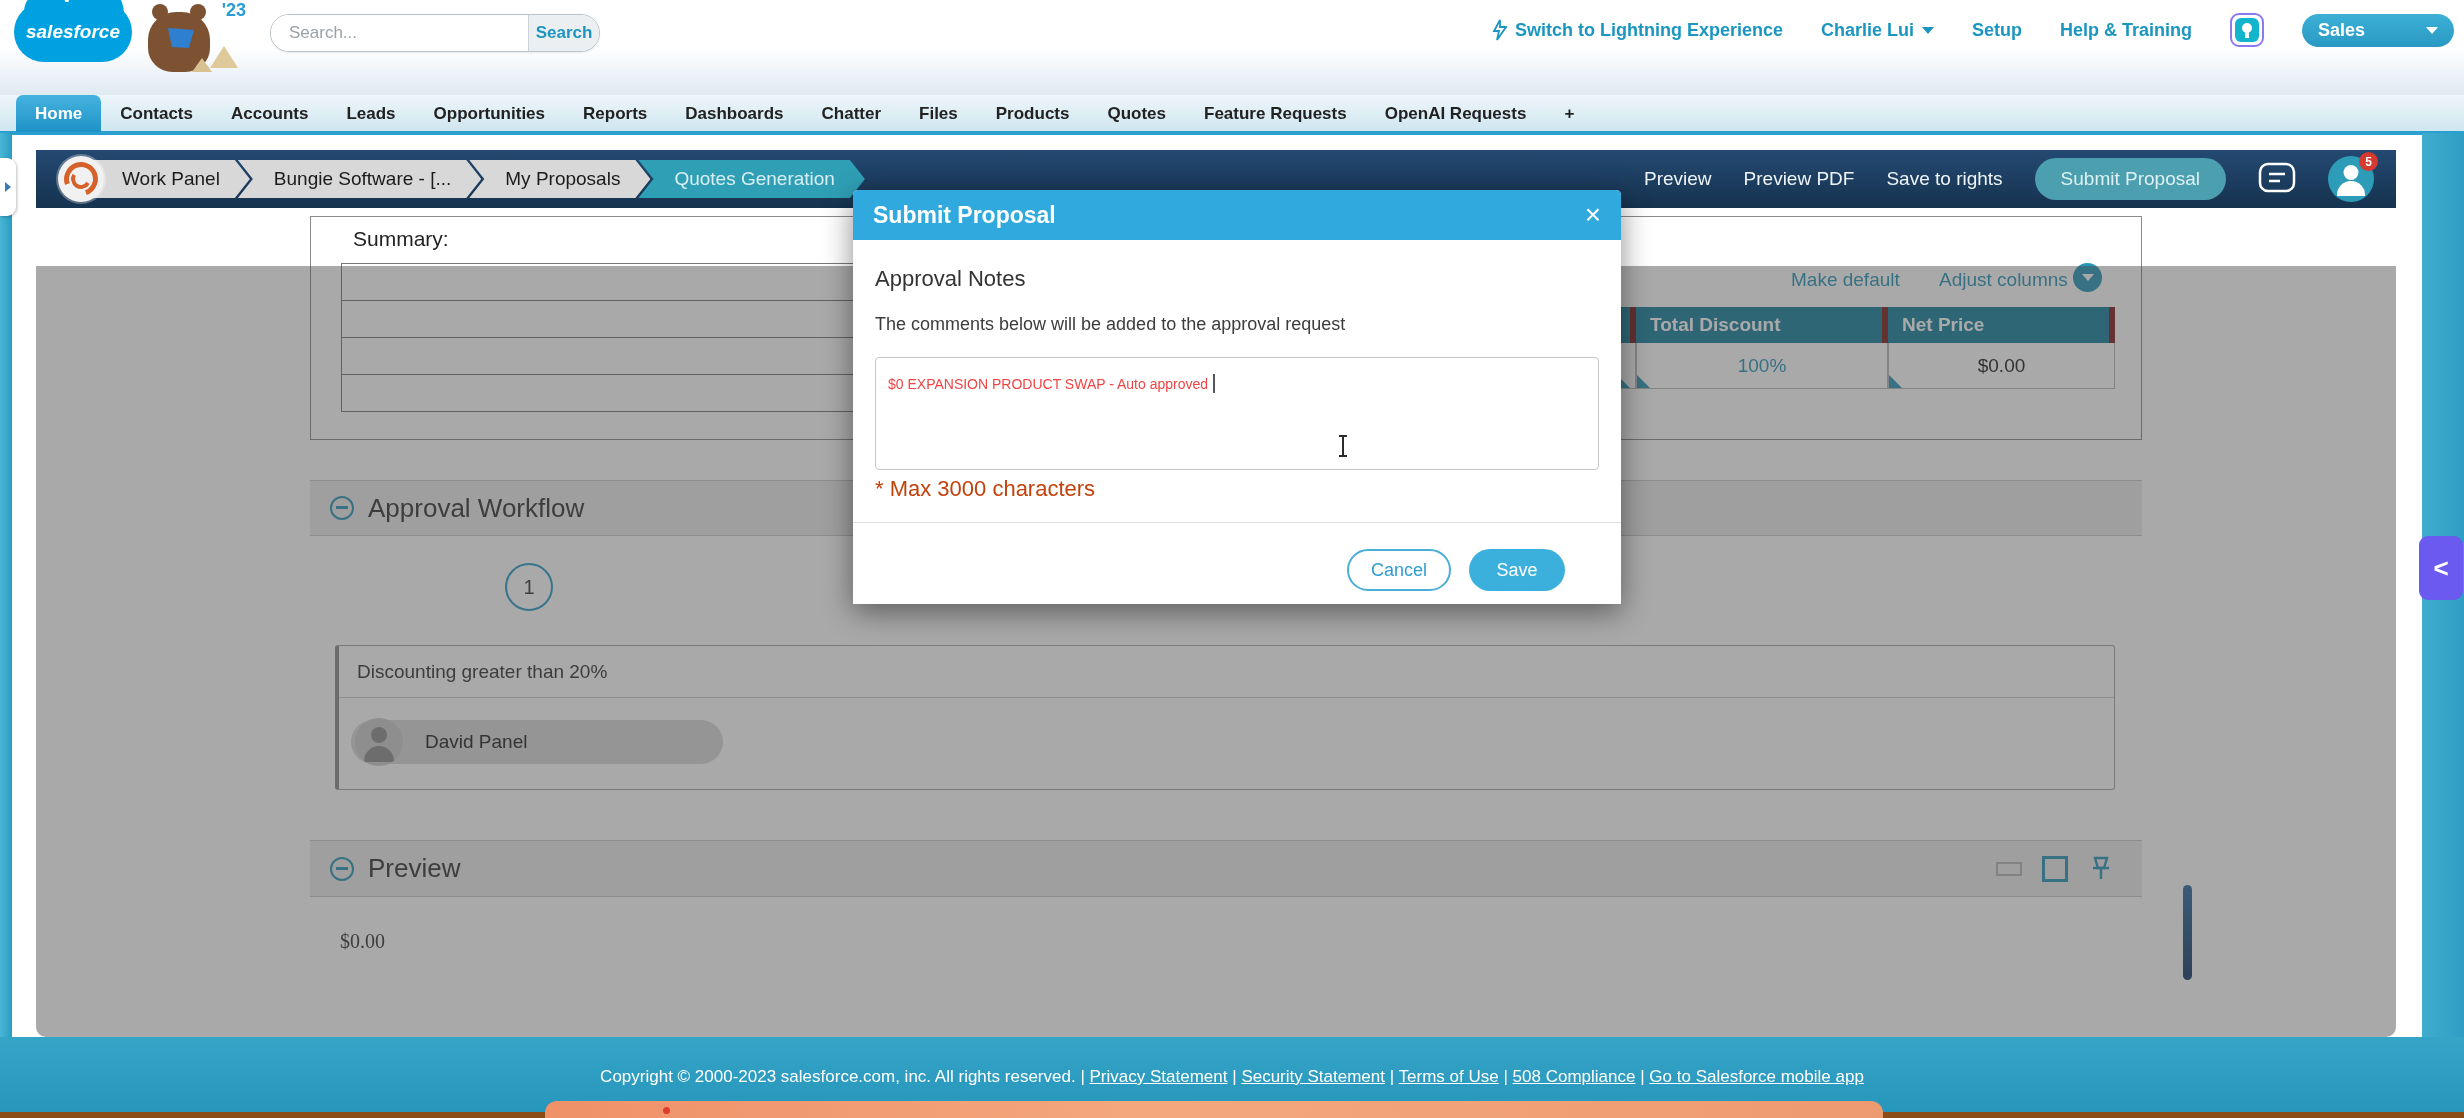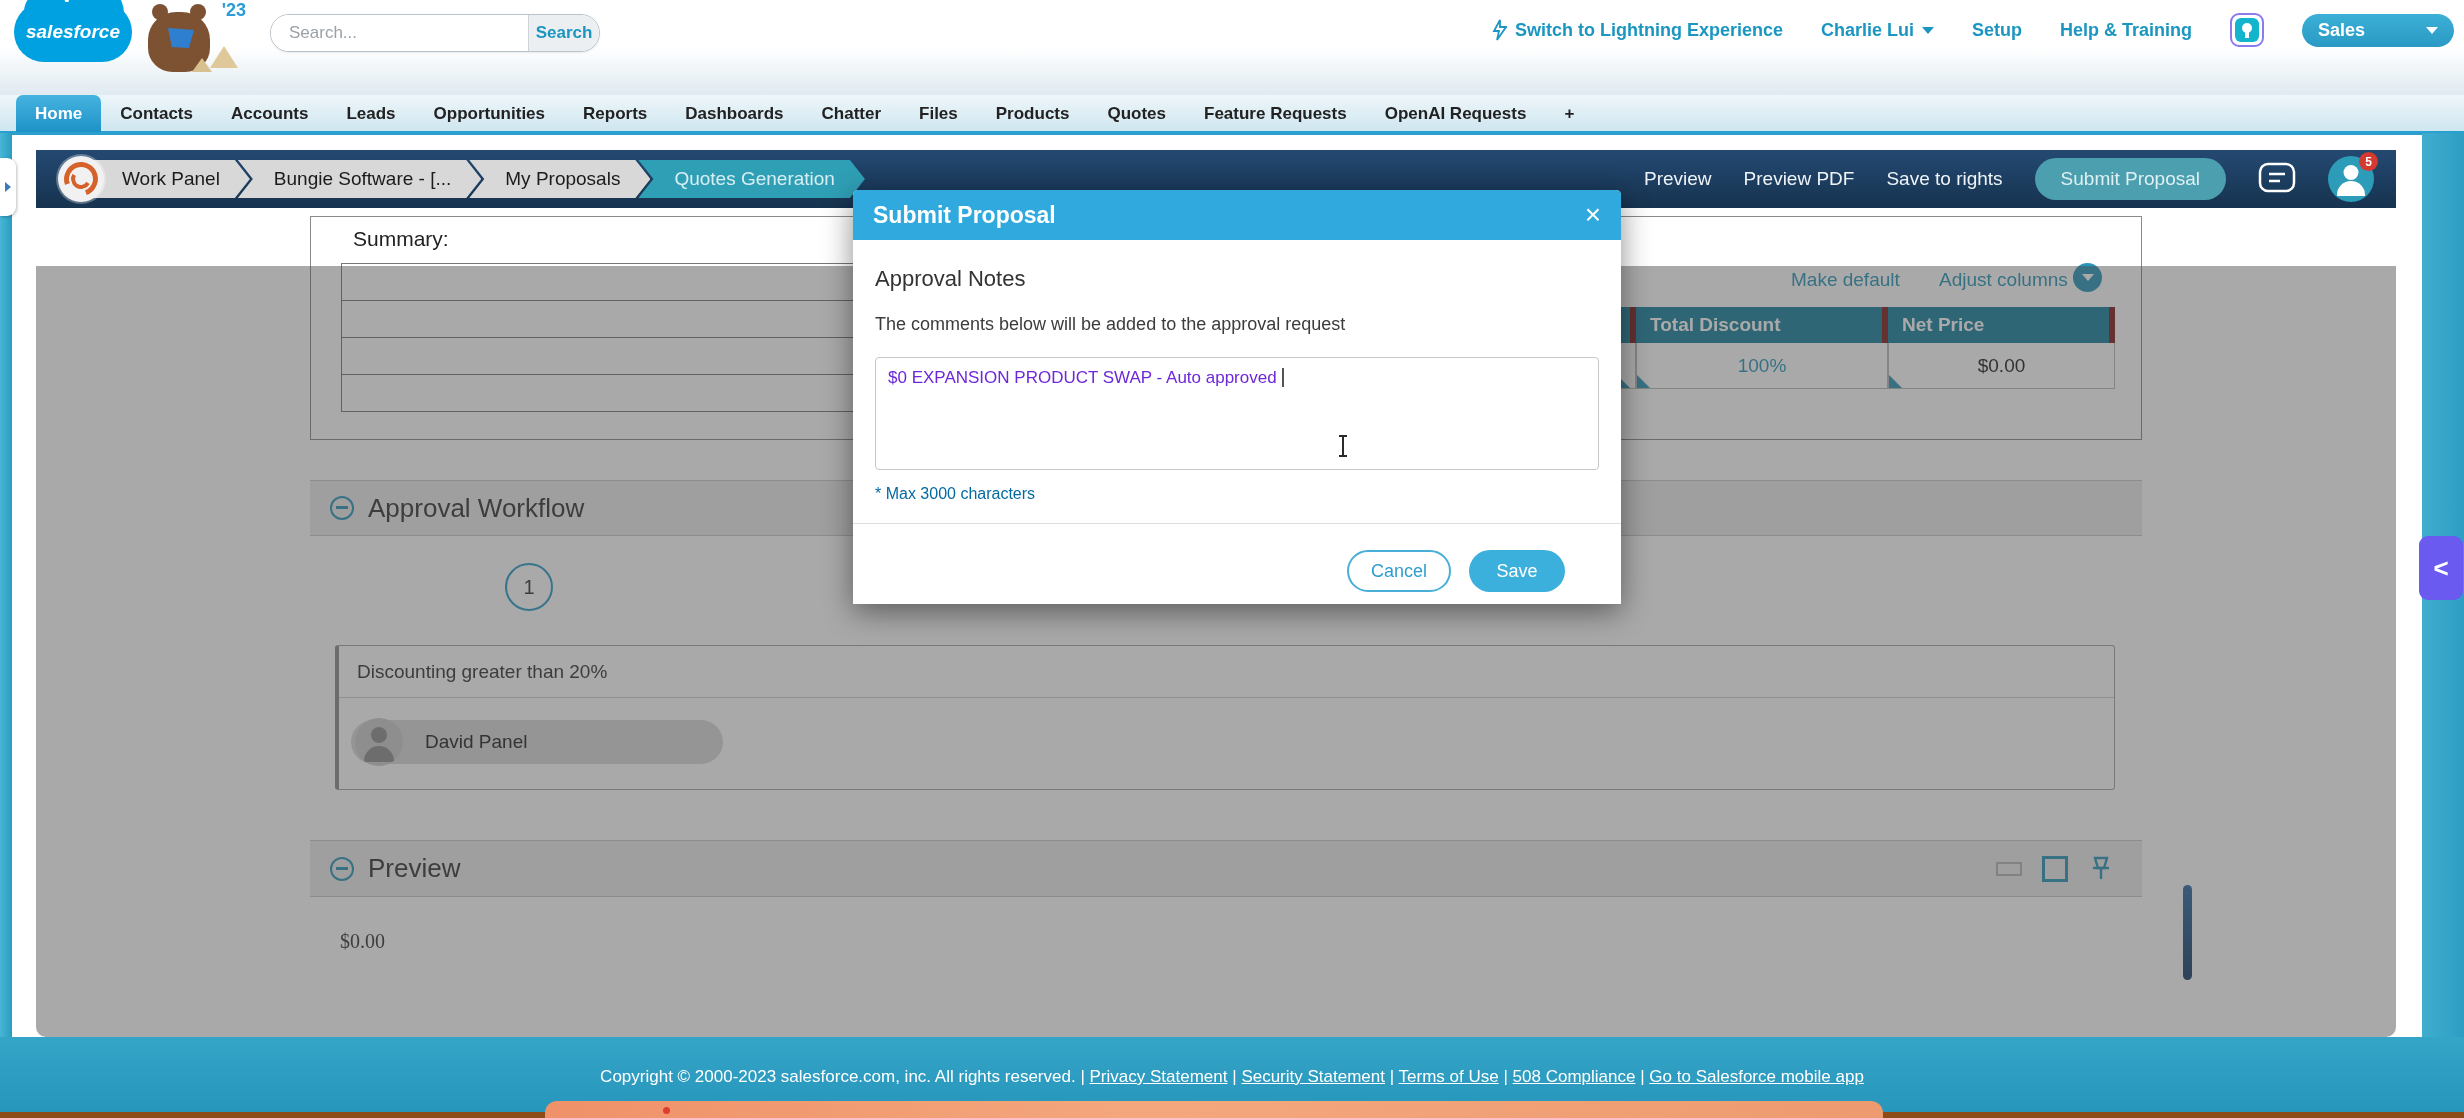--- a/index.html
+++ b/index.html
@@ -168,27 +168,27 @@
   .modal { position:absolute; left:853px; top:190px; width:768px; height:414px; background:#fff;
            box-shadow:0 8px 30px rgba(0,0,0,.45); z-index:10; border-radius:5px 5px 0 0; }
   .modal-hd { height:50px; background:#2fa9de; border-radius:5px 5px 0 0; display:flex; align-items:center;
               padding:0 20px; }
   .modal-title { color:#fff; font-size:23px; font-weight:bold; }
   .modal-close { margin-left:auto; color:#fff; font-size:28px; line-height:28px; cursor:pointer; }
   .modal-body { padding:0 22px; position:relative; }
   .modal-h2 { font-size:22px; color:#333; margin-top:26px; }
   .modal-desc { font-size:18px; color:#3c3c3c; margin-top:22px; }
   .notes-box { margin-top:22px; height:113px; border:1px solid #c7c7c7; border-radius:4px;
-               padding:10px 12px; font-size:17px; color:#6d28d9; cursor:text; }
+               padding:16px 12px; font-size:14px; color:#ef4444; cursor:text; }
   .caret { display:inline-block; width:2px; height:19px; background:#555; margin-left:5px; vertical-align:-4px; }
   .ibeam { position:absolute; left:484px; top:168px; width:12px; height:24px; }
   .ibeam::before { content:""; position:absolute; left:5px; top:2px; bottom:2px; width:2px; background:#2b2b2b; }
   .ibeam::after { content:""; position:absolute; left:2px; top:1px; width:8px; height:2px; background:#2b2b2b;
                   box-shadow:0 20px 0 #2b2b2b; }
-  .modal-hint { font-size:16px; color:#0369a1; margin-top:15px; }
+  .modal-hint { font-size:22px; color:#c2410c; margin-top:6px; }
   .modal-divider { border-top:1px solid #dedede; margin:20px -22px 0; }
   .modal-ft { display:flex; justify-content:flex-end; gap:18px; padding:26px 34px 0; }
   .btn { height:42px; min-width:96px; border-radius:21px; font-size:18px; display:flex; align-items:center;
          justify-content:center; padding:0 22px; cursor:pointer; }
   .btn-cancel { border:2px solid #49aed8; color:#2f9ecf; background:#fff; }
   .btn-save { background:#3cb0dd; color:#fff; border:none; }
 </style>
 </head>
 <body>
 

